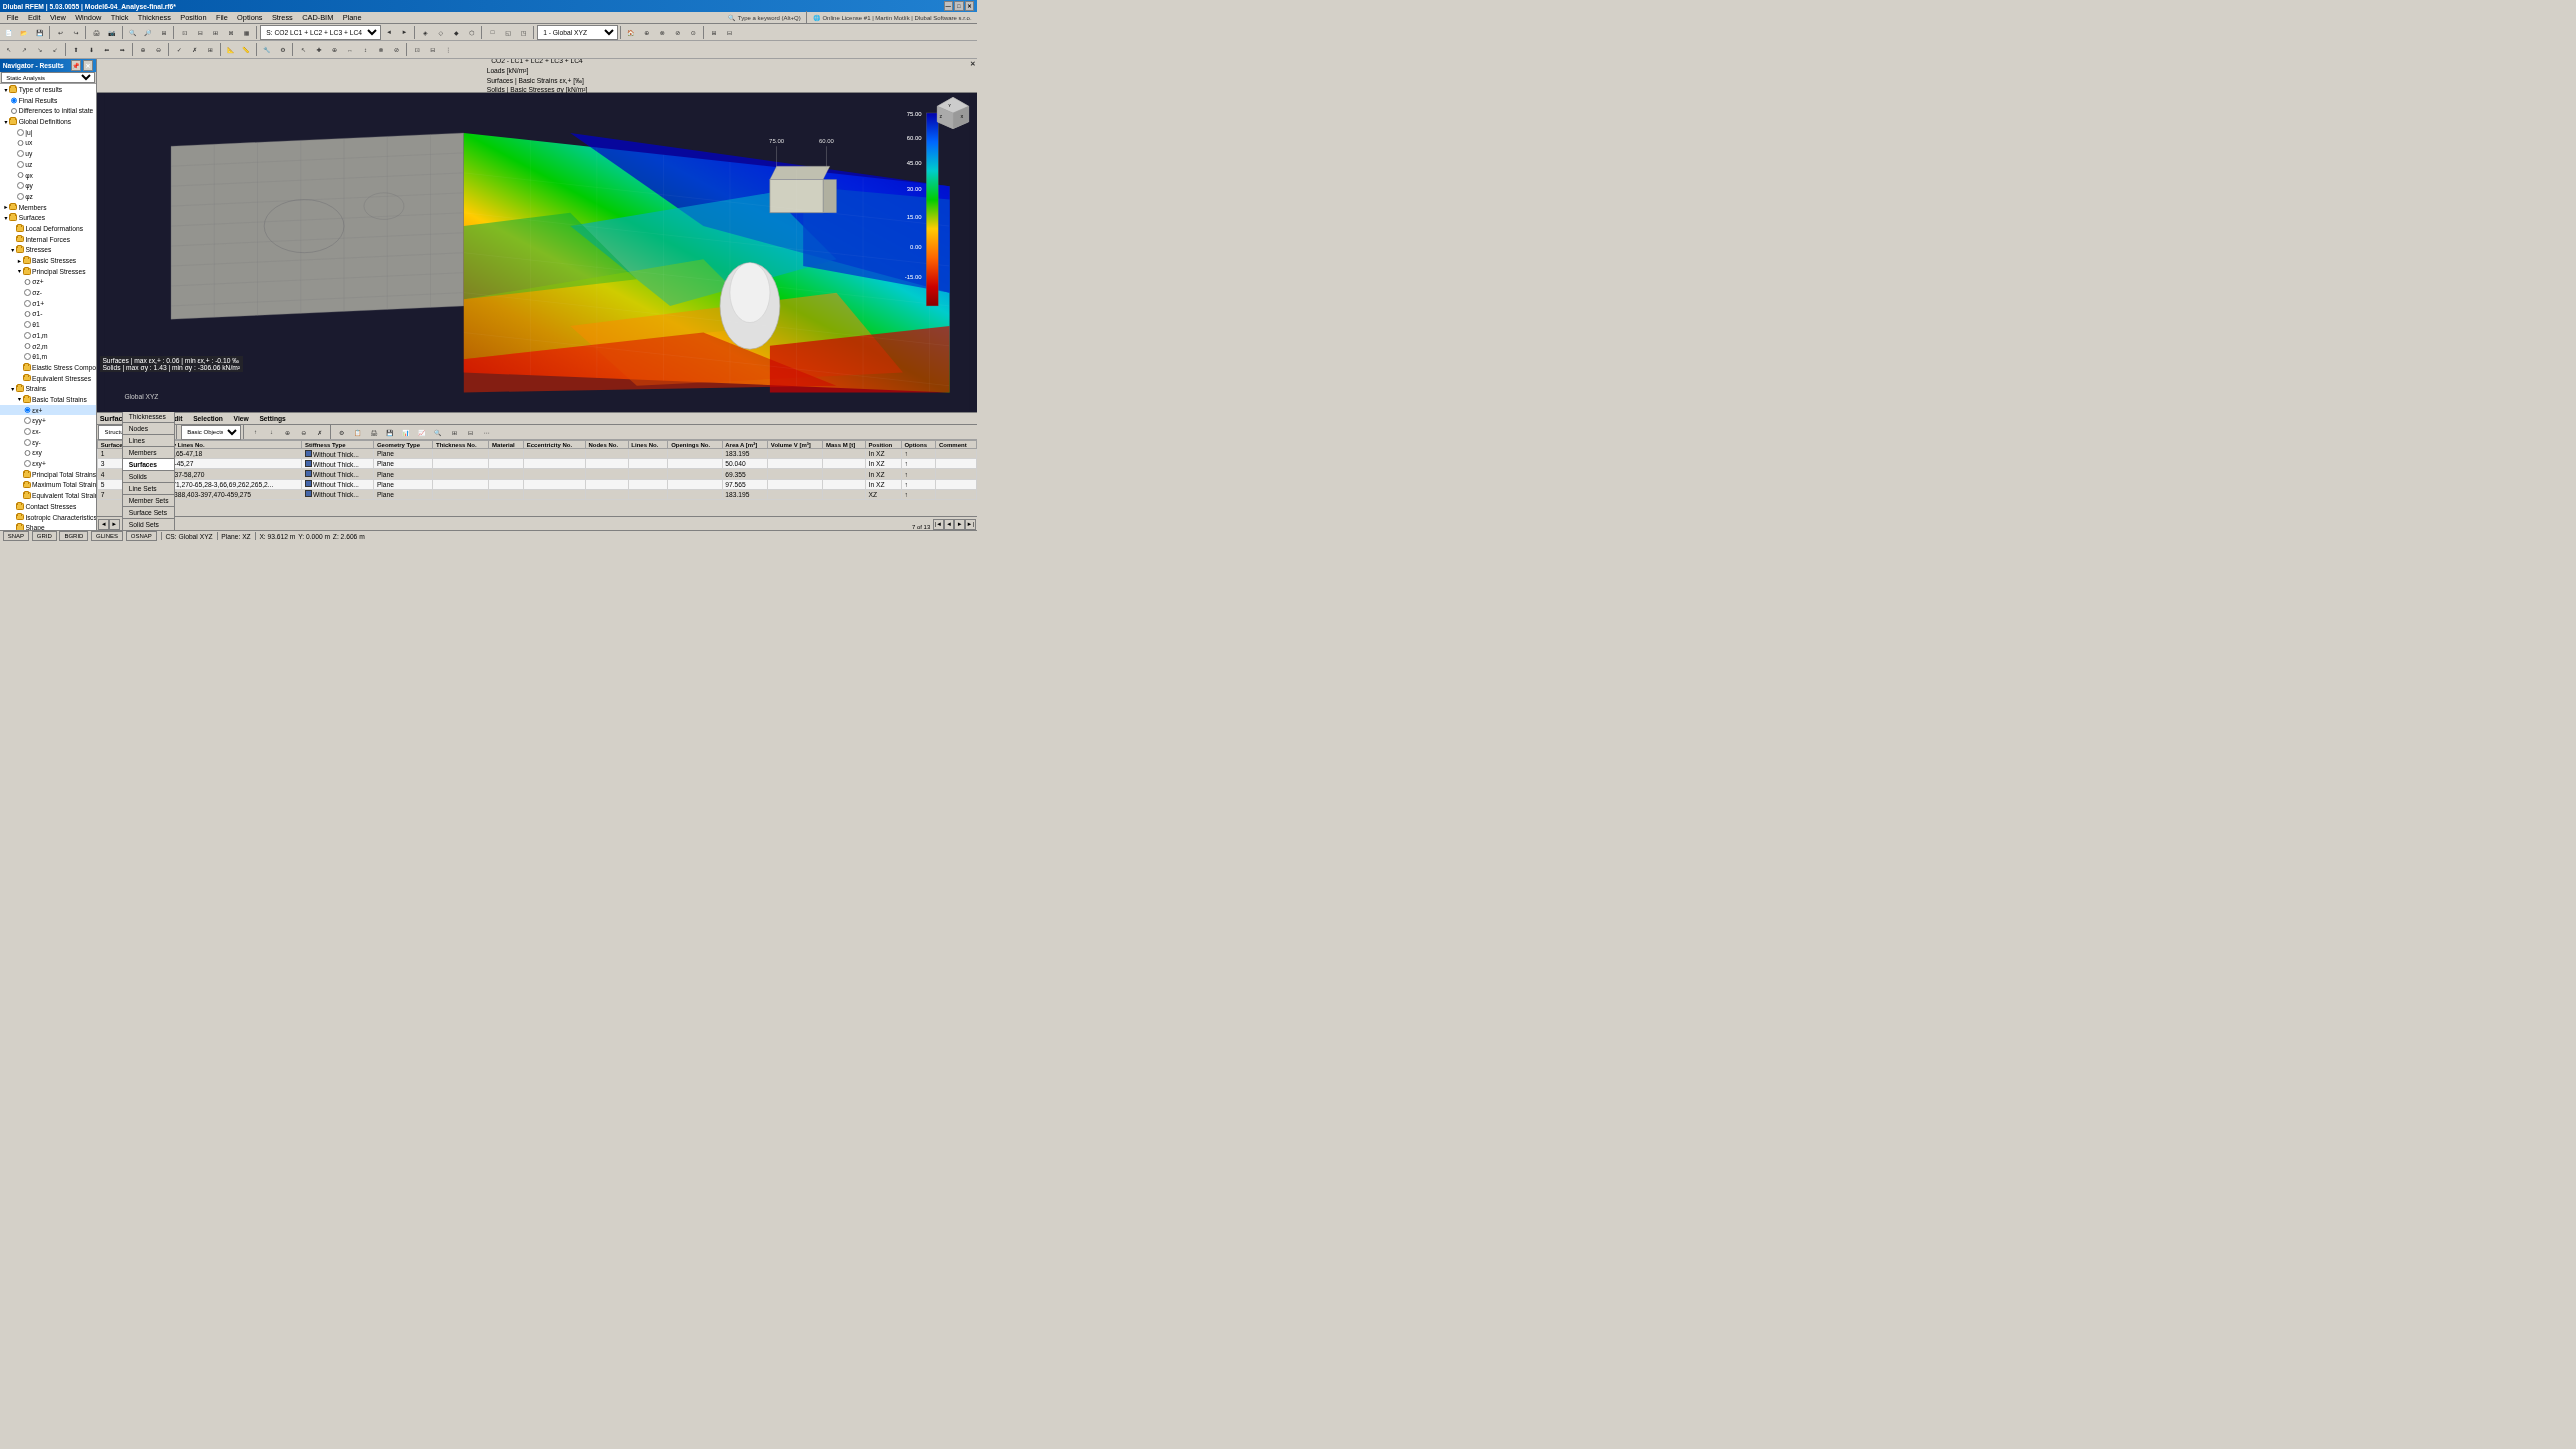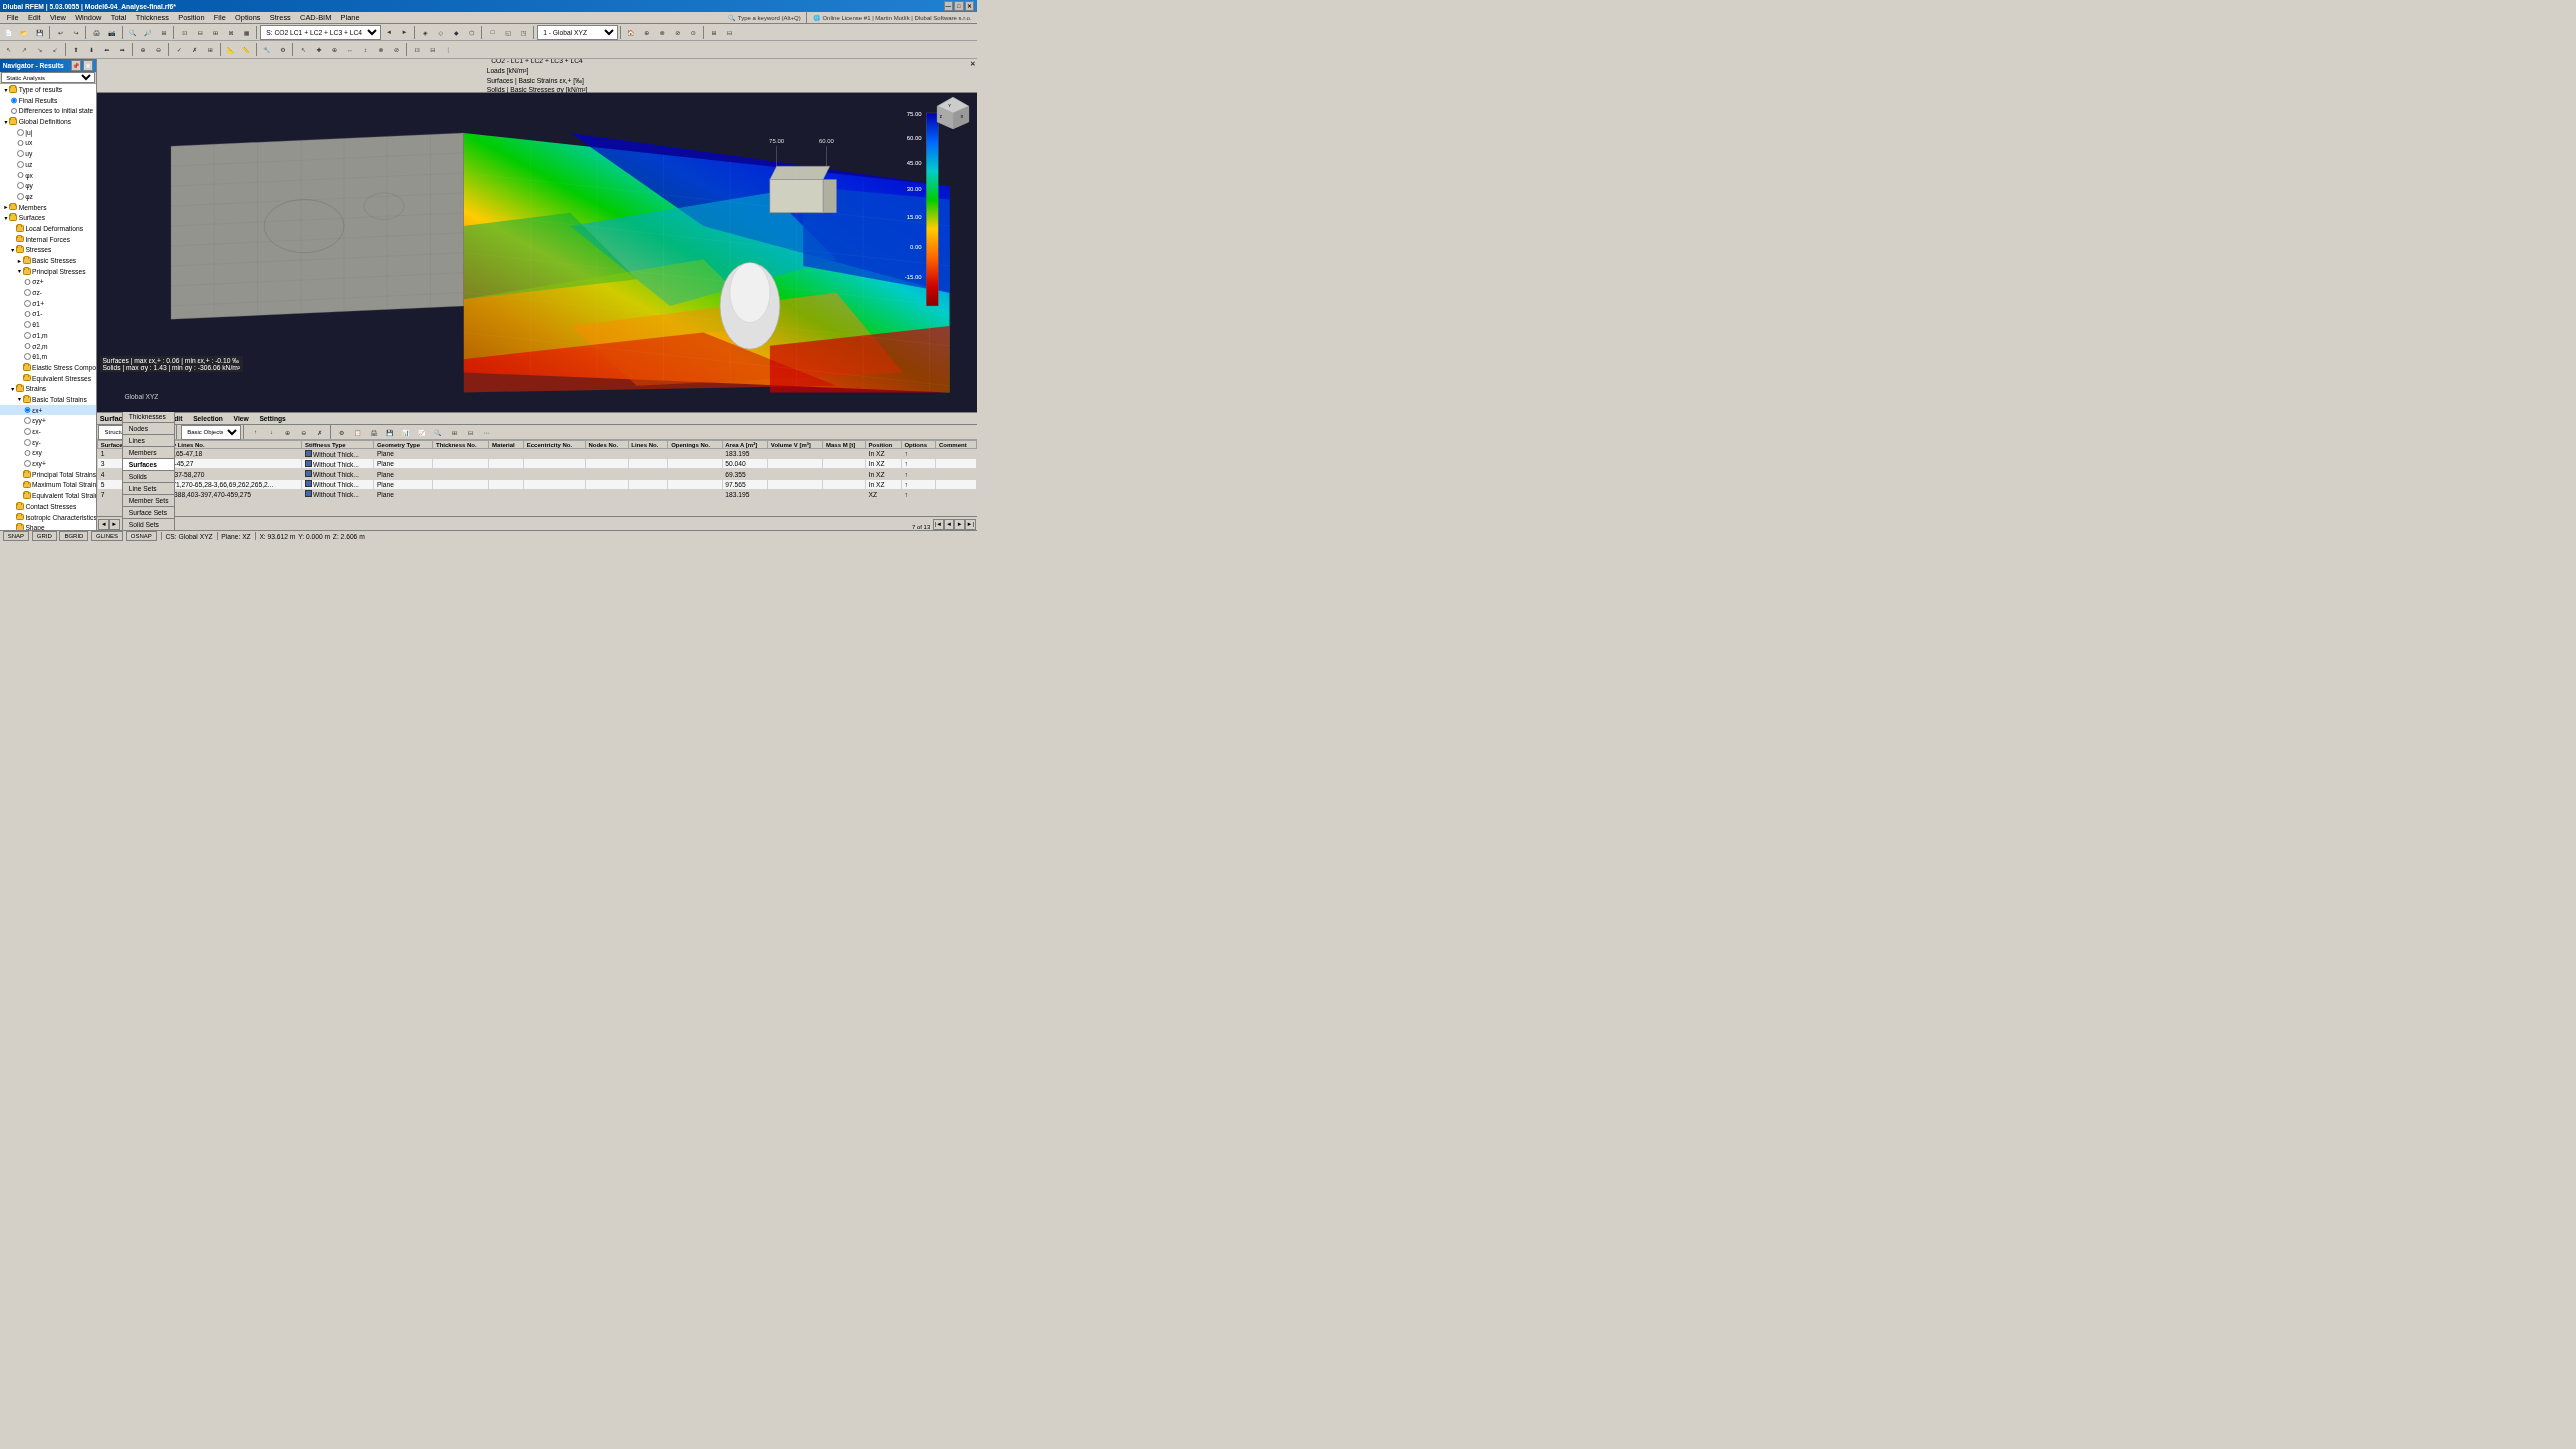--- a/index.html
+++ b/index.html
@@ -354,21 +354,21 @@
     <div class="title-btn">□</div>
     <div class="title-btn">✕</div>
   </div>
 </div>
 
 <div id="menu-bar">
   <span class="menu-item">File</span>
   <span class="menu-item">Edit</span>
   <span class="menu-item">View</span>
   <span class="menu-item">Window</span>
-  <span class="menu-item">Total</span>
+  <span class="menu-item">Thick</span>
   <span class="menu-item">Thickness</span>
   <span class="menu-item">Position</span>
   <span class="menu-item">File</span>
   <span class="menu-item">Options</span>
   <span class="menu-item">Stress</span>
   <span class="menu-item">CAD-BIM</span>
   <span class="menu-item">Plane</span>
   <div style="flex:1"></div>
   <span style="font-size:6px; color:#333; padding: 0 2.7px;">🔍 Type a keyword (Alt+Q)</span>
   <div class="tb-separator"></div>

